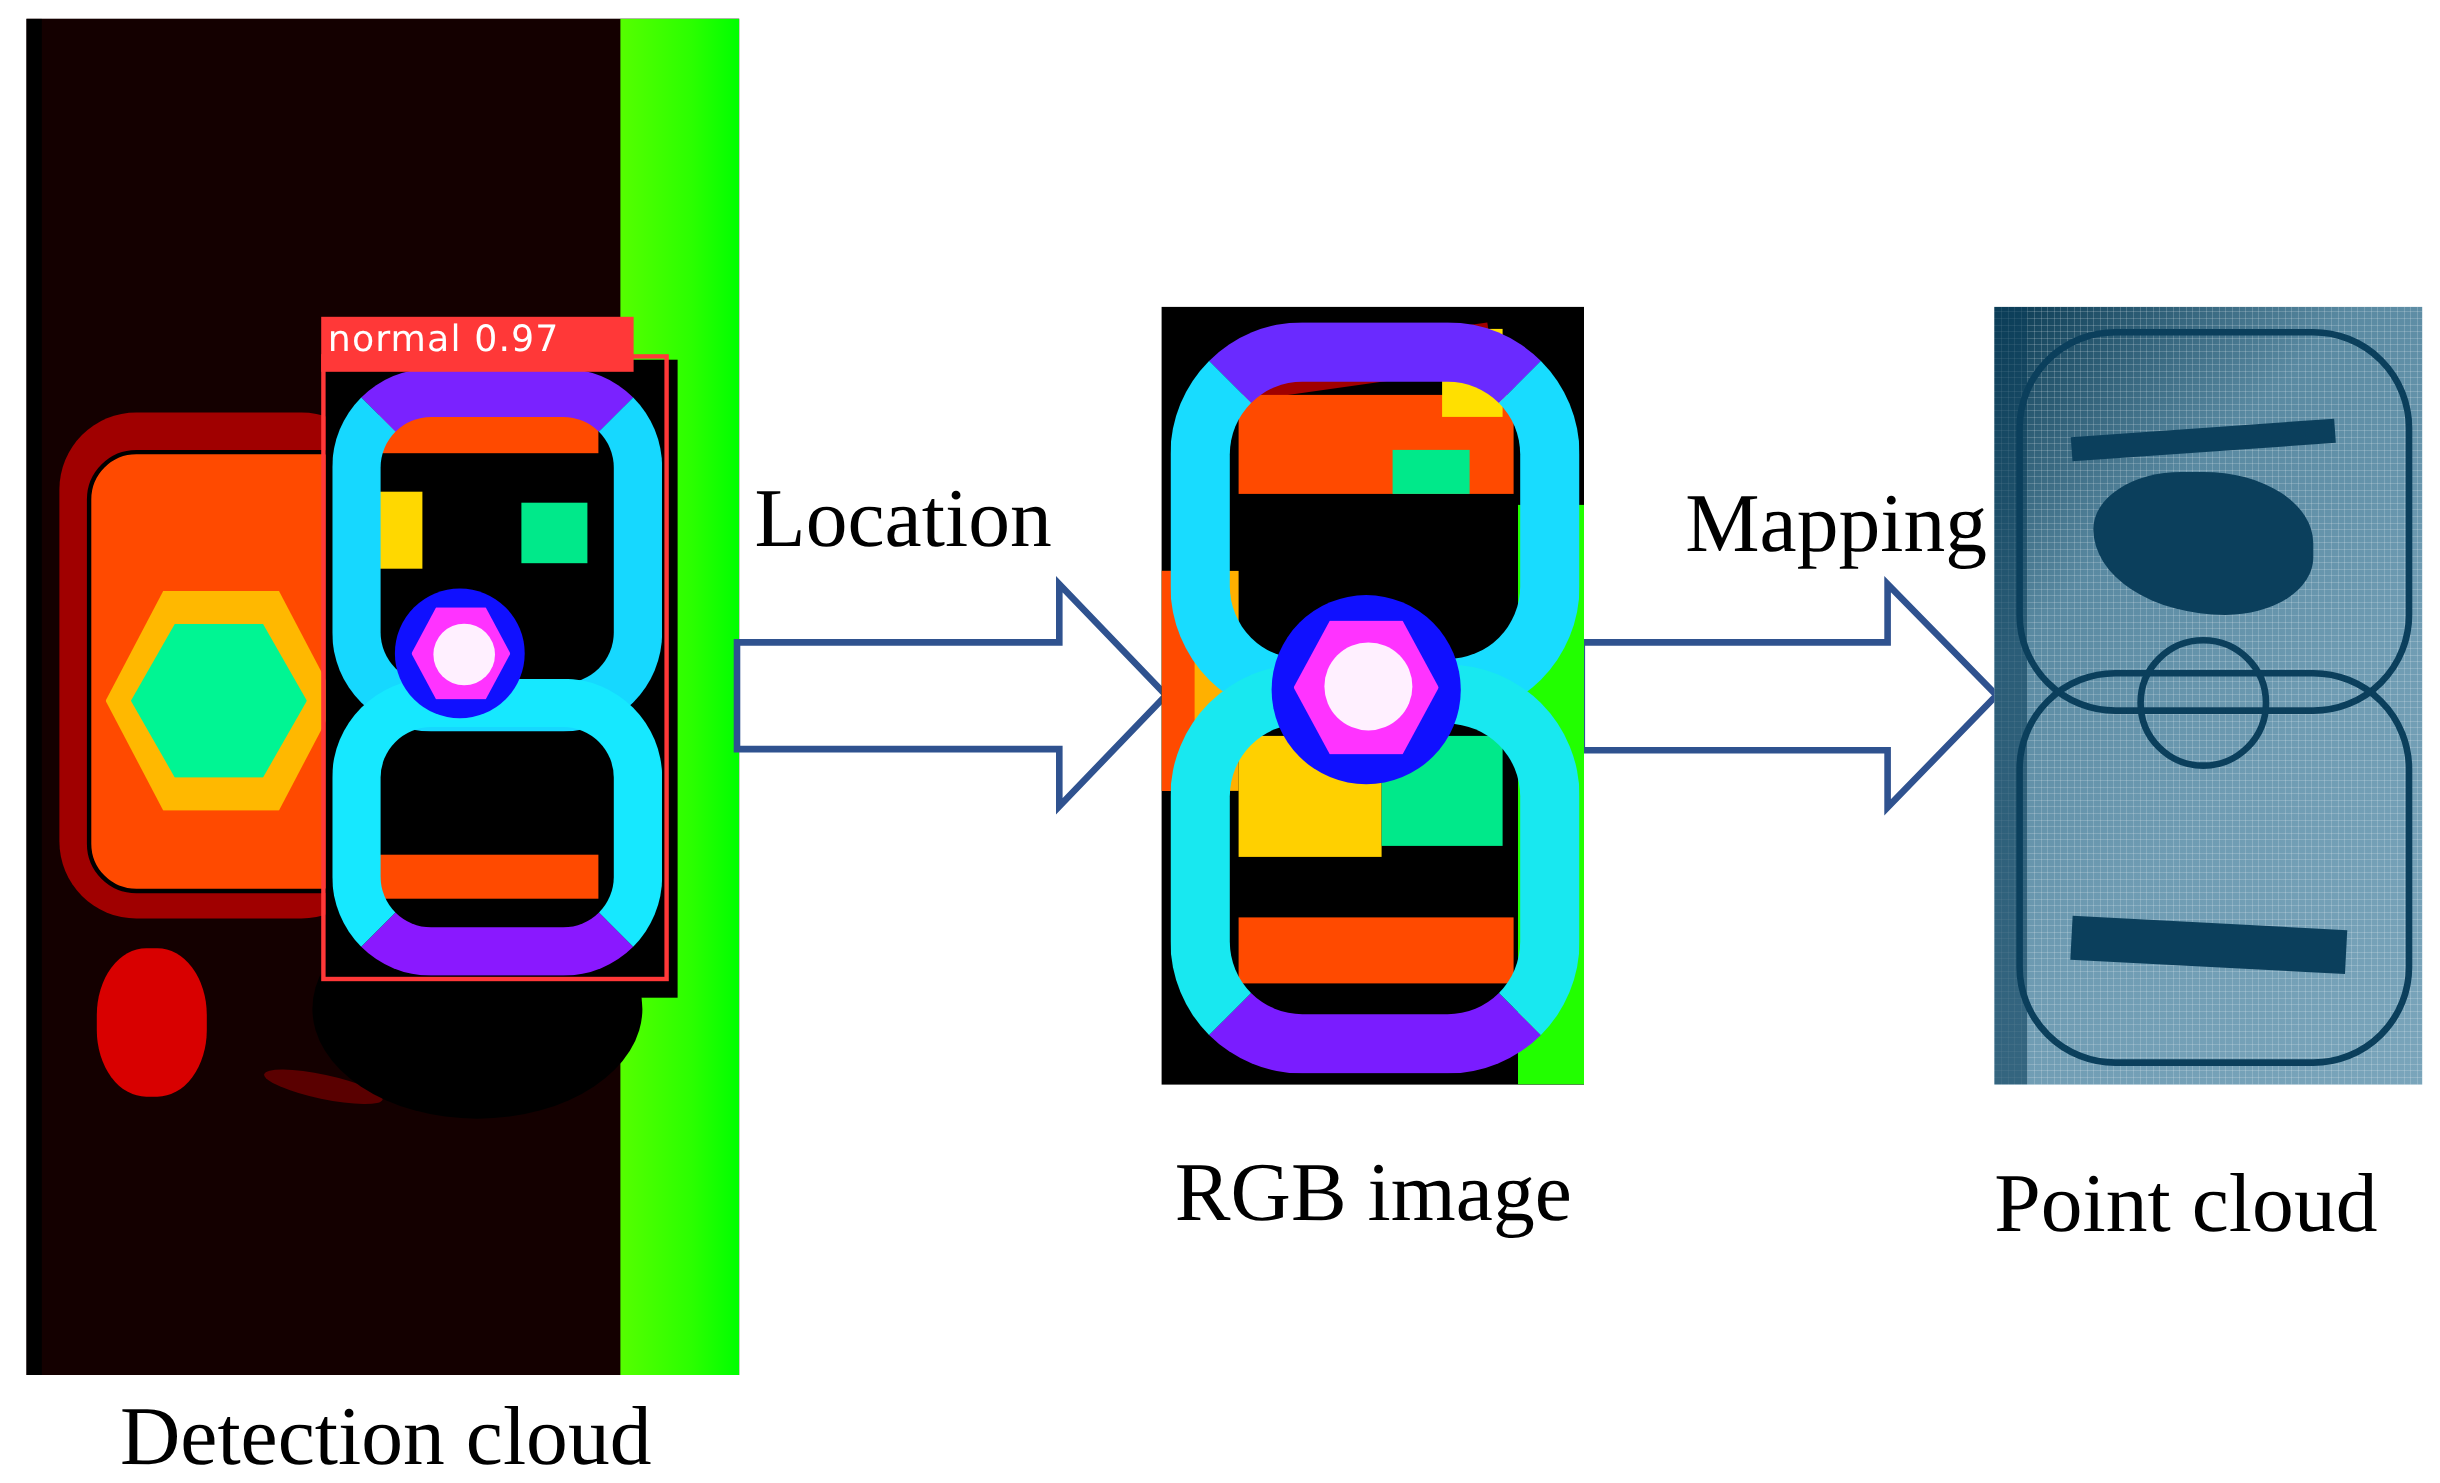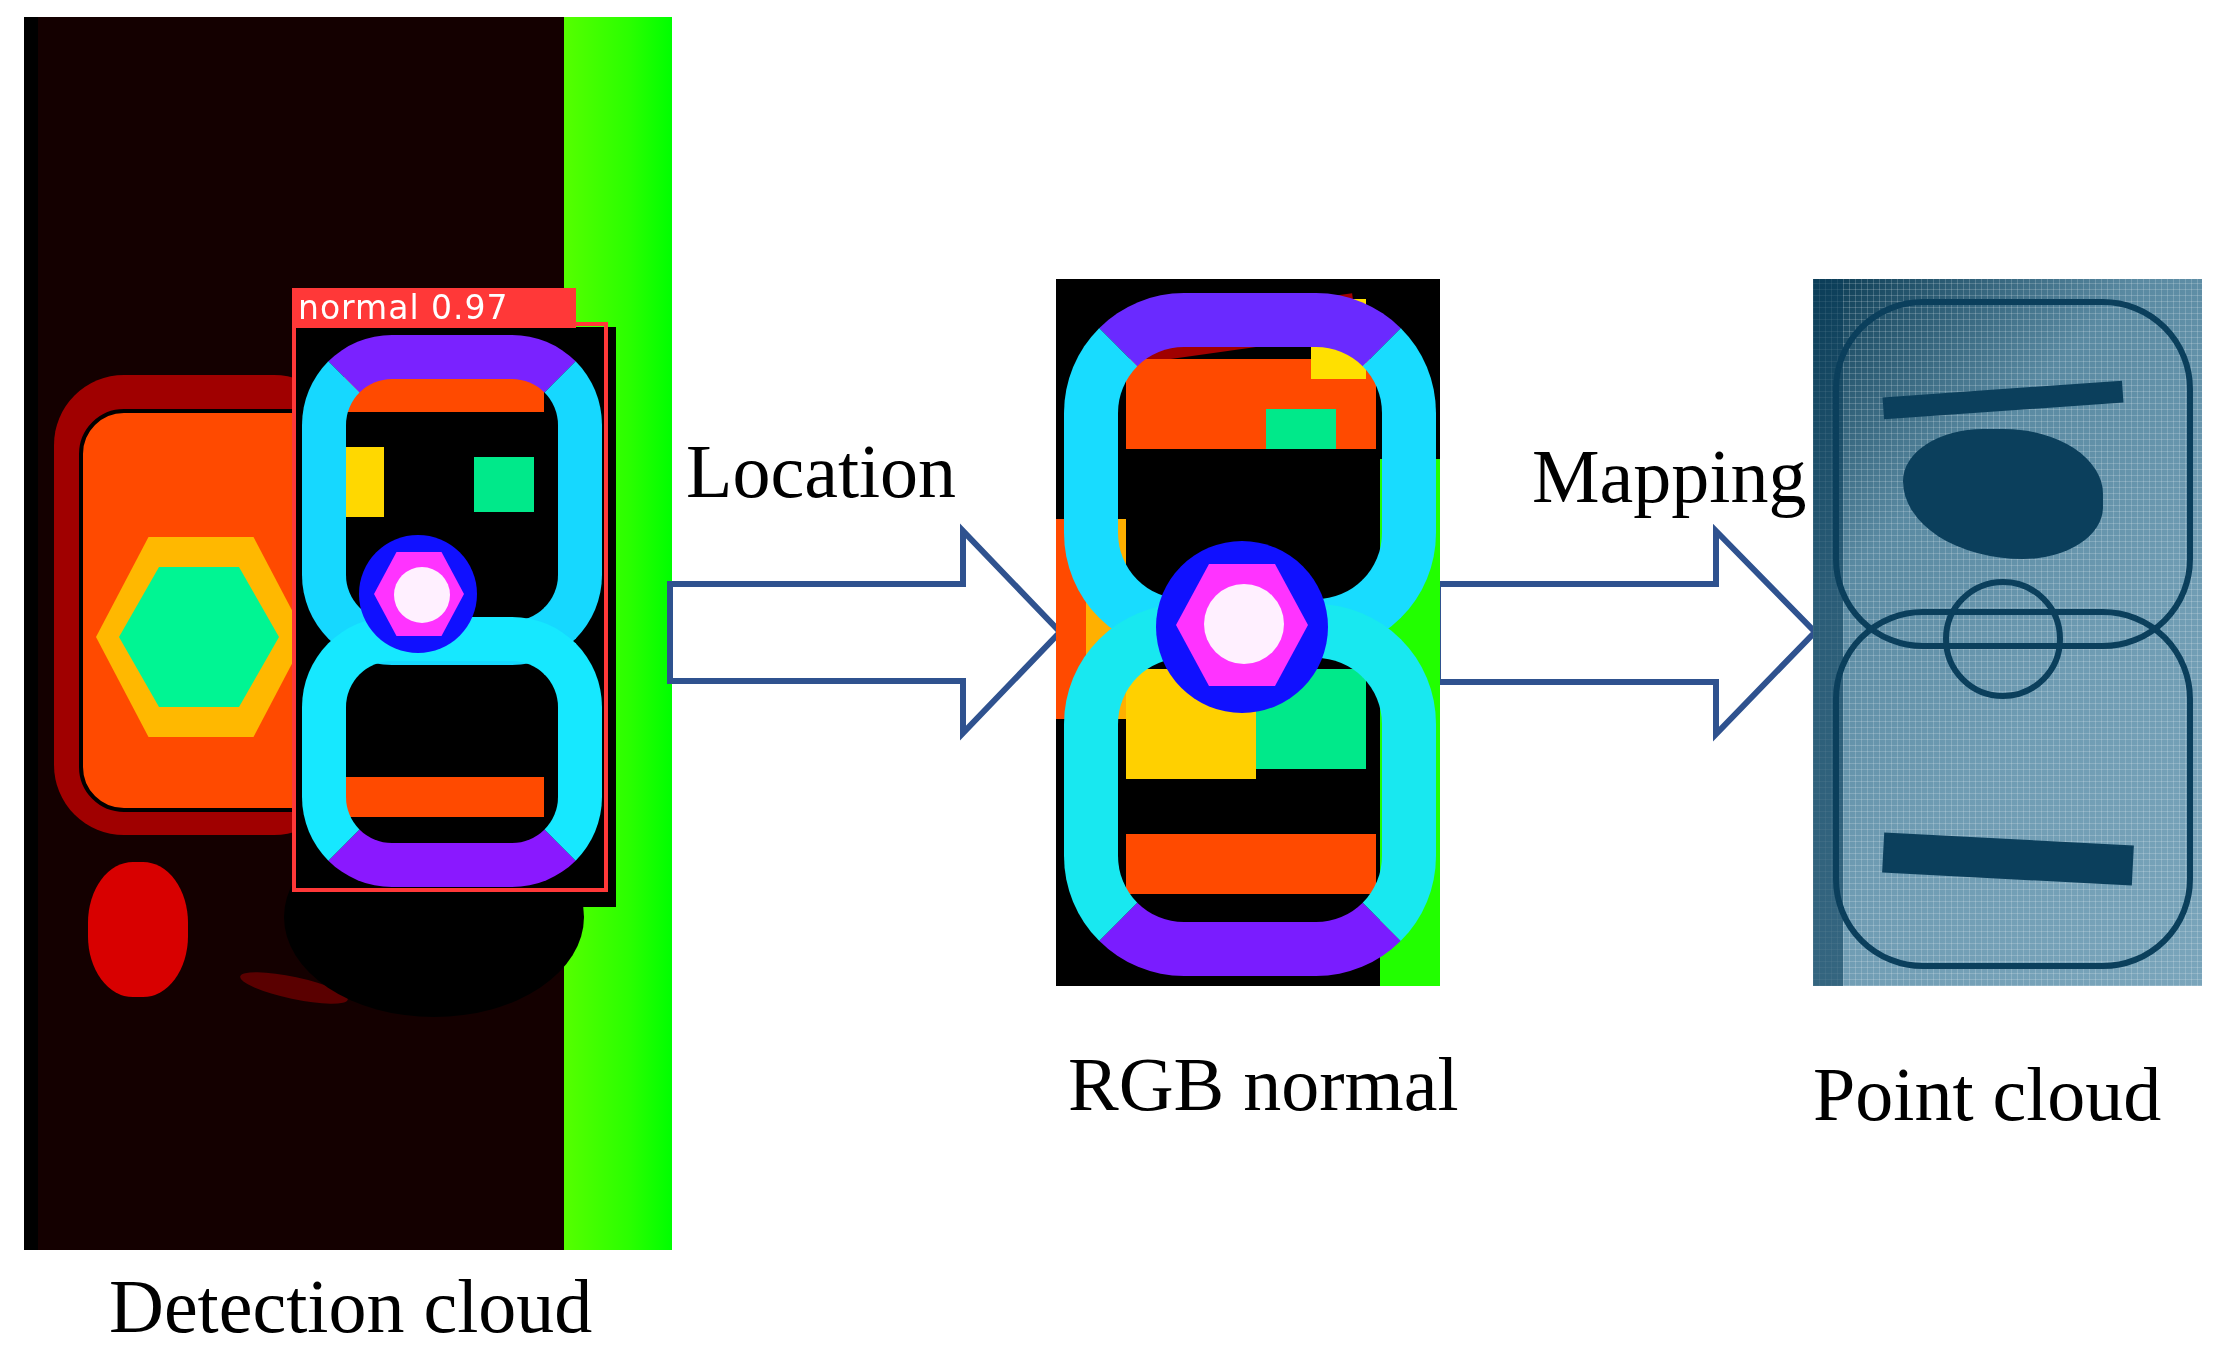--- a/index.html
+++ b/index.html
@@ -17,21 +17,21 @@
   #det .hexring{position:absolute;left:72px;top:520px;width:210px;height:200px;background:#ffb800;clip-path:polygon(25% 0,75% 0,100% 50%,75% 100%,25% 100%,0 50%);}
   #det .blob{position:absolute;left:64px;top:845px;width:100px;height:135px;border-radius:45%;background:#d80000;}
   #det .streak{position:absolute;left:215px;top:960px;width:110px;height:22px;border-radius:50%;background:#5a0000;transform:rotate(12deg);}
   #det .shadow{position:absolute;left:260px;top:800px;width:300px;height:200px;border-radius:50%;background:#000;}
   #det .part{position:absolute;left:272px;top:310px;width:320px;height:580px;background:#000;}
   .loop{position:absolute;border-radius:90px;border:44px solid #14e6ff;box-sizing:border-box;}
   .bolt-ring{position:absolute;border-radius:50%;background:#1010ff;}
   .bolt-hex{position:absolute;background:#ff33ff;clip-path:polygon(25% 0,75% 0,100% 50%,75% 100%,25% 100%,0 50%);}
   .bolt-core{position:absolute;border-radius:50%;background:#fff0ff;}
   #det .bbox{position:absolute;left:268px;top:305px;width:316px;height:570px;border:4px solid #ff3838;box-sizing:border-box;}
-  #det .blabel{position:absolute;left:268px;top:271px;width:284px;height:40px;background:#ff3838;color:#fff;font-family:"DejaVu Sans",sans-serif;font-size:33px;line-height:40px;padding-left:6px;box-sizing:border-box;letter-spacing:1px;}
+  #det .blabel{position:absolute;left:268px;top:271px;width:284px;height:50px;background:#ff3838;color:#fff;font-family:"DejaVu Sans",sans-serif;font-size:33px;line-height:40px;padding-left:6px;box-sizing:border-box;letter-spacing:1px;}
 
   
   #rgb{left:1056px;top:279px;width:384px;height:707px;background:#000;overflow:hidden;}
   #rgb .bg-green{position:absolute;right:0;top:180px;width:60px;height:527px;background:#22ff00;}
   #rgb .fill1{position:absolute;left:70px;top:80px;width:250px;height:90px;background:#ff4a00;}
   #rgb .fill2{position:absolute;left:70px;top:30px;width:230px;height:40px;background:#a00000;transform:rotate(-8deg);}
   #rgb .fill3{position:absolute;left:255px;top:20px;width:55px;height:80px;background:#ffe000;}
   #rgb .fill4{position:absolute;left:70px;top:390px;width:130px;height:110px;background:#ffd000;}
   #rgb .fill5{position:absolute;left:200px;top:390px;width:110px;height:100px;background:#00e98a;}
   #rgb .fill6{position:absolute;left:70px;top:555px;width:250px;height:60px;background:#ff4a00;}
@@ -95,21 +95,21 @@
   <div class="fill7"></div>
   <div class="fill4"></div>
   <div class="fill5"></div>
   <div class="fill6"></div>
   <div class="loop" style="left:8px;top:14px;width:372px;height:360px;border-width:54px;border-radius:120px;border-color:#18dcff;border-top-color:#6a2aff;"></div>
   <div class="loop" style="left:8px;top:325px;width:372px;height:372px;border-width:54px;border-radius:120px;border-color:#18e8f0;border-bottom-color:#7a1cff;"></div>
   <div class="bolt-ring" style="left:100px;top:262px;width:172px;height:172px;"></div>
   <div class="bolt-hex" style="left:120px;top:285px;width:132px;height:122px;"></div>
   <div class="bolt-core" style="left:148px;top:305px;width:80px;height:80px;"></div>
 </div>
-<div class="caption" style="left:1068px;top:1046px;">RGB normal</div>
+<div class="caption" style="left:1068px;top:1046px;">RGB image</div>
 
 <div id="pc" class="abs">
   <div class="pc-loop" style="left:20px;top:20px;width:360px;height:350px;"></div>
   <div class="pc-loop" style="left:20px;top:330px;width:360px;height:360px;"></div>
   <div class="dark" style="left:70px;top:110px;width:240px;height:22px;transform:rotate(-4deg);"></div>
   <div class="dark" style="left:90px;top:150px;width:200px;height:130px;border-radius:40% 50% 40% 60%;"></div>
   <div class="dark" style="left:70px;top:560px;width:250px;height:40px;transform:rotate(3deg);"></div>
   <div class="dark" style="left:0;top:0;width:30px;height:707px;opacity:0.6;"></div>
   <div class="abs" style="left:130px;top:300px;width:120px;height:120px;border-radius:50%;border:6px solid #0b3f5c;box-sizing:border-box;"></div>
 </div>

